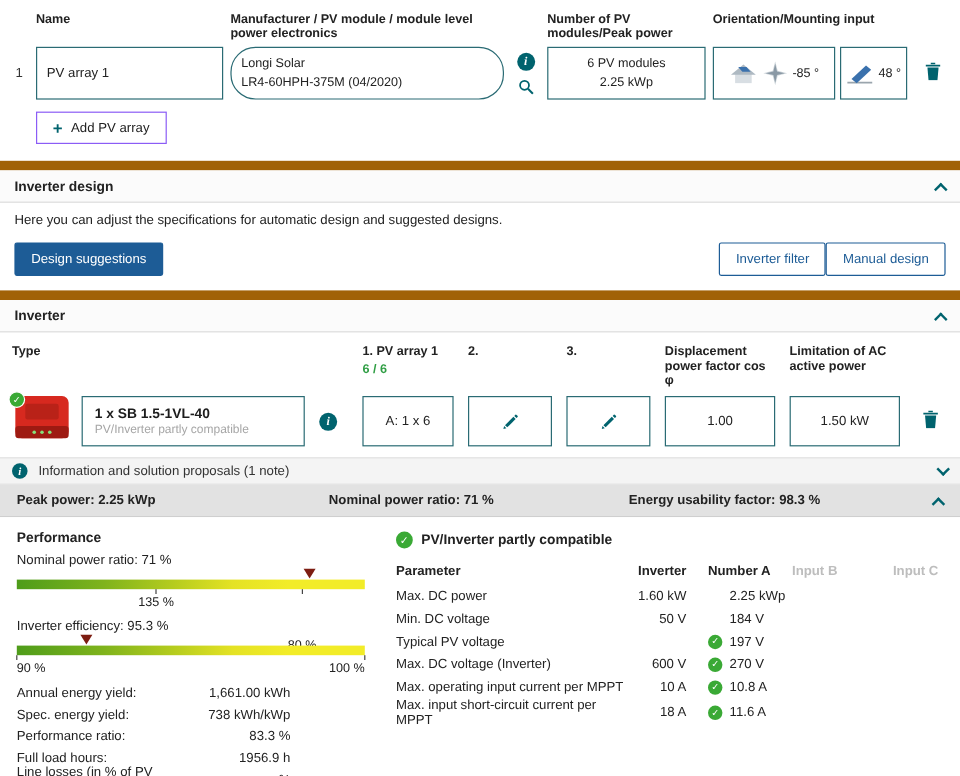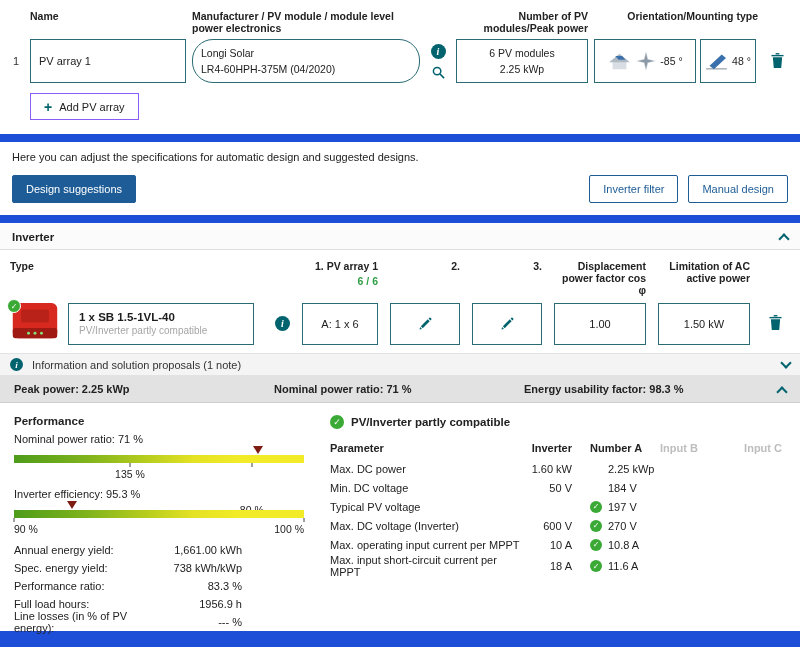--- a/index.html
+++ b/index.html
@@ -1,27 +1,27 @@
 <!DOCTYPE html>
 <html><head>
 <meta charset="utf-8">
 <style>
   * { margin:0; padding:0; box-sizing:border-box; }
   html,body { background:#e9e9e9; }
   .page {
-    width:800px; height:647px; overflow:hidden; background:#1d4ed8;
+    width:800px; height:647px; overflow:hidden; background:#a16207;
     font-family:"Liberation Sans","DejaVu Sans",sans-serif; color:#222; font-size:11px;
   }
   .panel { background:#fff; }
   .gap { height:8px; }
 
   
   .box { border:1px solid #2a6b74; background:#fff; }
   .col-head { font-weight:bold; font-size:10.5px; color:#222; }
-  .center { text-align:right; }
+  .center { text-align:left; }
   .chev { display:inline-block; width:8px; height:8px; border-right:2px solid #00636e; border-bottom:2px solid #00636e; }
   .chev.up { transform:rotate(-135deg); margin-top:5px; }
   .chev.down { transform:rotate(45deg); margin-bottom:3px; }
   .info-i {
     width:15px; height:15px; border-radius:50%; background:#00636e; color:#fff;
     display:inline-flex; align-items:center; justify-content:center; flex:none;
     font-family:"Liberation Serif",serif; font-style:italic; font-weight:bold; font-size:10px;
   }
   .info-i::before { content:"i"; }
   .icon-teal { color:#00636e; cursor:pointer; }
@@ -52,21 +52,21 @@
   .add-btn {
     margin:10px 0 0 26px; height:27px; display:inline-flex; align-items:center; gap:7px;
     border:1px solid #8b5cf6; background:#fff; padding:0 13px; font-size:11px; color:#222;
     font-family:inherit; cursor:pointer;
   }
   .plus-icon { color:#00636e; font-weight:bold; font-size:14px; line-height:1; }
   .plus-icon::before { content:"+"; }
 
   
   .desc { padding:9px 12px 4px; font-size:11px; color:#222; }
-  .btn-row { display:flex; gap:10px; padding:8px 12px 12px; align-items:center; }
+  .btn-row { display:flex; padding:8px 12px 12px; align-items:center; }
   .btn { font-family:inherit; font-size:11px; height:28px; padding:0 13px; cursor:pointer; border-radius:2px; }
   .btn.primary { background:#1d5c96; color:#fff; border:1px solid #1d5c96; }
   .btn.outline { background:#fff; color:#1d5c96; border:1px solid #1d5c96; }
   .spacer { flex:1; }
 
   
   .inv-grid {
     display:grid; column-gap:12px; padding:0 10px;
     grid-template-columns:244px 24px 76px 70px 70px 92px 92px 26px;
     align-items:center;
@@ -145,21 +145,21 @@
 
 <div class="page">
 
   <section class="panel pv-panel">
     <div class="pv-grid pv-head">
       <div></div>
       <div class="col-head">Name</div>
       <div class="col-head">Manufacturer / PV module / module level power electronics</div>
       <div></div>
       <div class="col-head center">Number of PV modules/Peak power</div>
-      <div class="col-head center">Orientation/Mounting type</div>
+      <div class="col-head center">Orientation/Mounting input</div>
       <div></div>
     </div>
     <div class="pv-grid pv-row">
       <div class="row-index">1</div>
       <div class="box name-box">
         <span>PV array 1</span>
       </div>
       <div class="box manu-box">
         <div>Longi Solar</div>
         <div>LR4-60HPH-375M (04/2020)</div>
@@ -206,20 +206,24 @@
     </div>
     <button class="add-btn">
       <span class="plus-icon"></span>
       <span>Add PV array</span>
     </button>
   </section>
 
   <div class="gap"></div>
 
   <section class="panel">
+    <div class="sec-header">
+      <span class="sec-title">Inverter design</span>
+      <span class="chev up"></span>
+    </div>
     <p class="desc">Here you can adjust the specifications for automatic design and suggested designs.</p>
     <div class="btn-row">
       <button class="btn primary">Design suggestions</button>
       <div class="spacer"></div>
       <button class="btn outline">Inverter filter</button>
       <button class="btn outline">Manual design</button>
     </div>
   </section>
 
   <div class="gap"></div>

